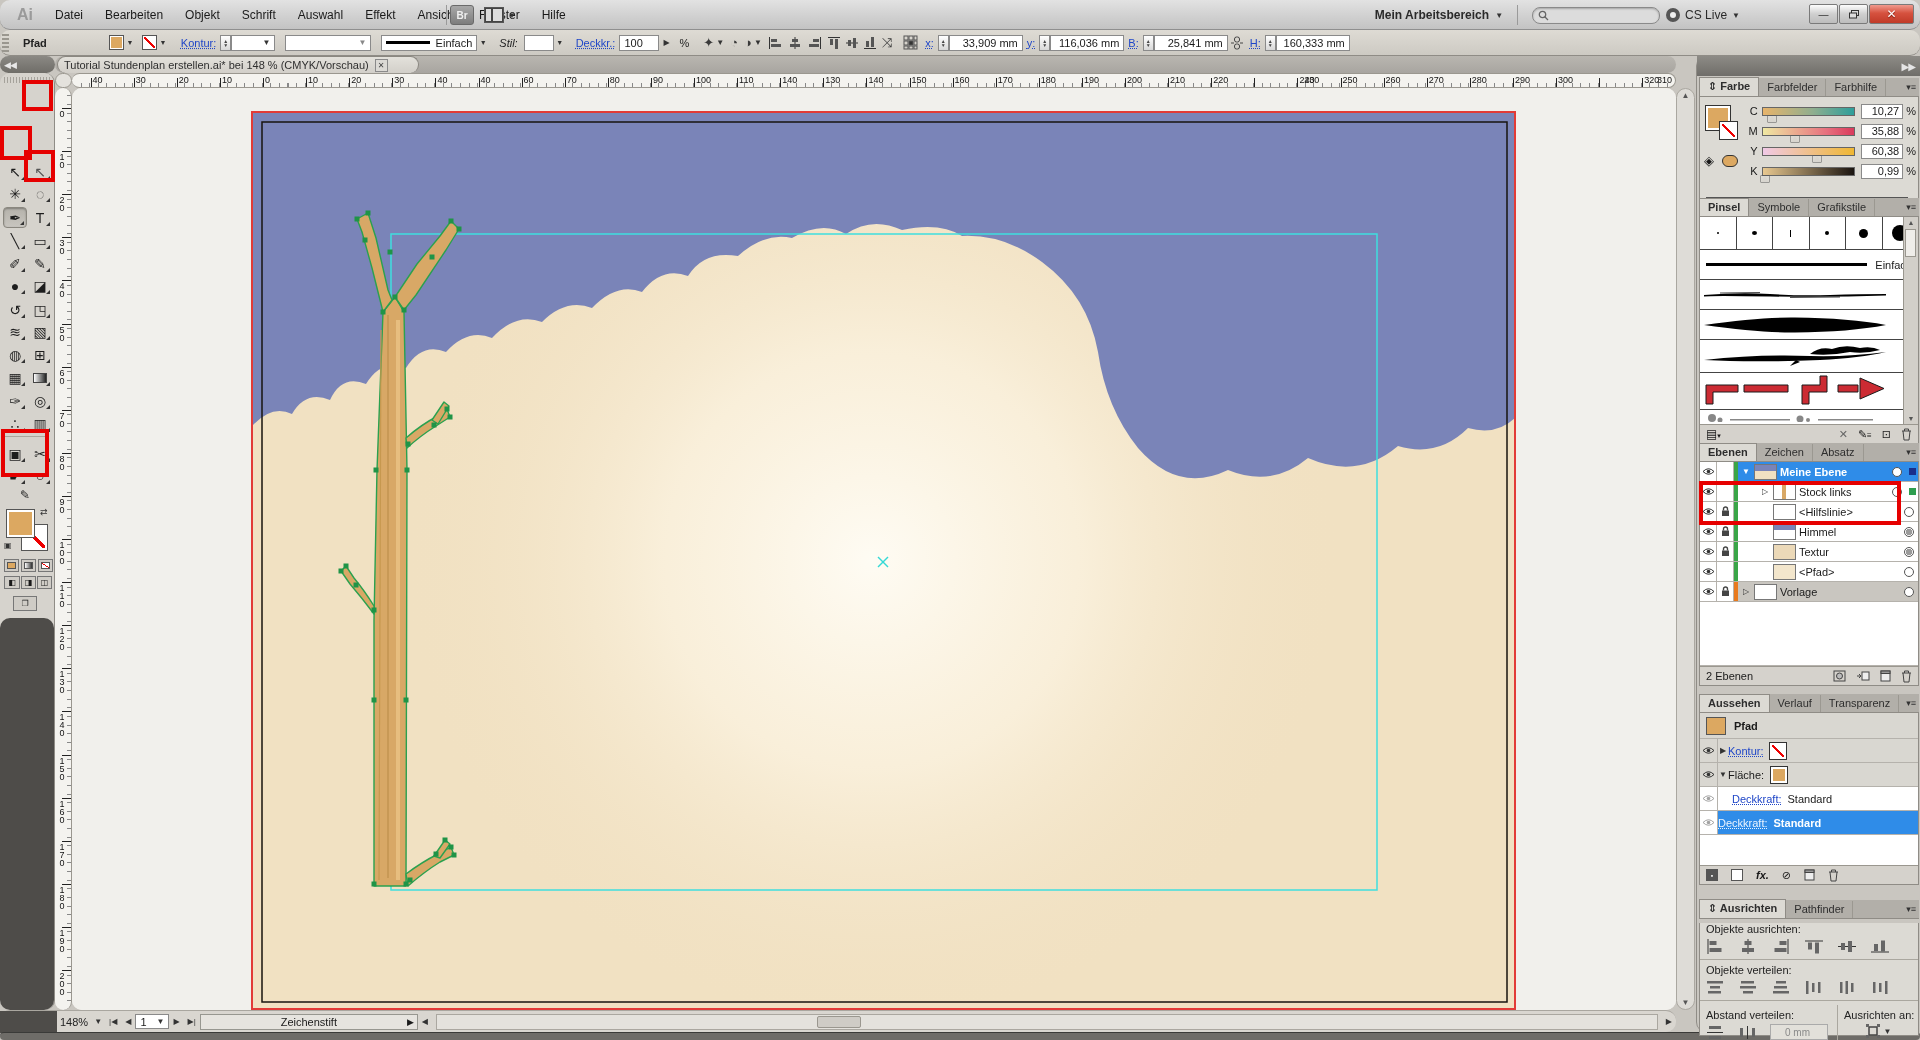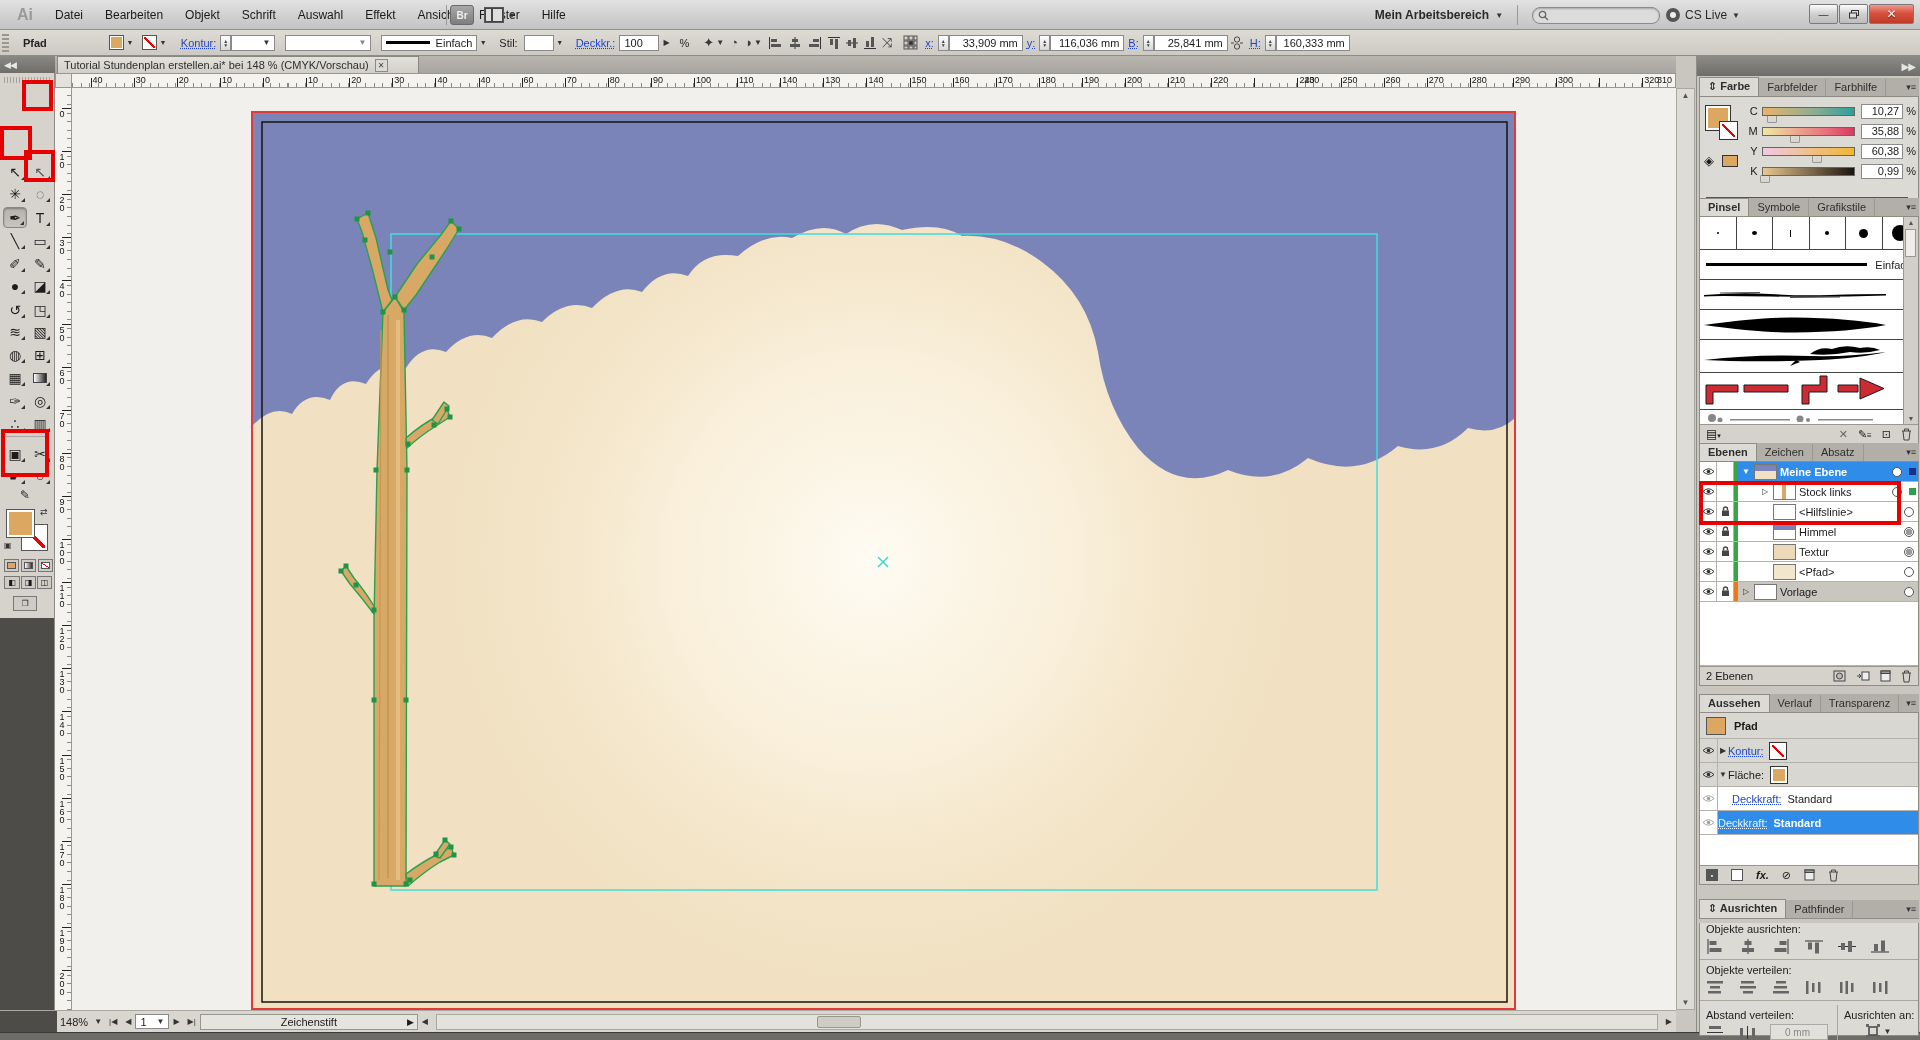--- a/index.html
+++ b/index.html
@@ -1,19 +1,19 @@
 <!DOCTYPE html>
 <html><head>
 <meta charset="utf-8">
 <style>
   * { margin:0; padding:0; box-sizing:border-box; }
   html,body { width:1920px; height:1040px; overflow:hidden;
     font-family:"Liberation Sans","DejaVu Sans",sans-serif; font-size:11px; color:#1a1a1a;
     background:#c9c6c0; -webkit-font-smoothing:antialiased; }
-  .abs { position:absolute; }
+  .abs { position:absolute;border-radius:10px; }
   .row { display:flex; align-items:center; }
 
   
   #titlebar { left:0; top:0; width:1920px; height:30px;
     background:linear-gradient(#e2e2e2,#cfcfcf 60%,#c3c3c3); border-bottom:1px solid #8f8f8f; }
   #ai-logo { left:10px; top:4px; width:30px; height:22px; color:#9a9a9a; font-weight:bold; font-size:16px;
     display:flex; align-items:center; justify-content:center; }
   #menubar { left:44px; top:0; height:30px; display:flex; align-items:center; }
   .menu-item { padding:0 11px; height:30px; display:flex; align-items:center; font-size:12px; cursor:default; }
   .menu-item:first-letter { text-decoration:underline; }
@@ -290,21 +290,21 @@
       <span class="dd-arrow">▼</span>
     </div>
   <div class="cb-box" style="width:86px;margin-left:10px;justify-content:flex-end;">
       <span class="dd-arrow" style="color:#888;">▼</span>
     </div>
   <div class="cb-box" style="width:96px;margin-left:10px;background:#fff;">
     <div class="stroke-line"></div>
     <span>Einfach</span>
   </div>
   <div class="dd-btn">▼</div>
-  <span class="cb-label" style="margin-left:10px;">Stil:</span>
+  <span class="cb-label" style="margin-left:10px;font-style:italic;">Stil:</span>
   <div class="cb-box" style="width:30px;"></div>
   <div class="dd-btn">▼</div>
   <span class="cb-link" style="margin-left:10px;">Deckkr.:</span>
   <div class="cb-box" style="width:40px;">100</div>
   <span class="sb-arrow">▶</span>
   <span class="cb-label">%</span>
   <span class="cb-icon" style="margin-left:8px;">✦<span class="dd-arrow" style="margin-left:2px;">▼</span></span>
   <span class="cb-icon">◔</span>
   <span class="cb-icon">◑<span class="dd-arrow" style="margin-left:2px;">▼</span></span>
   <span class="cb-icon">

